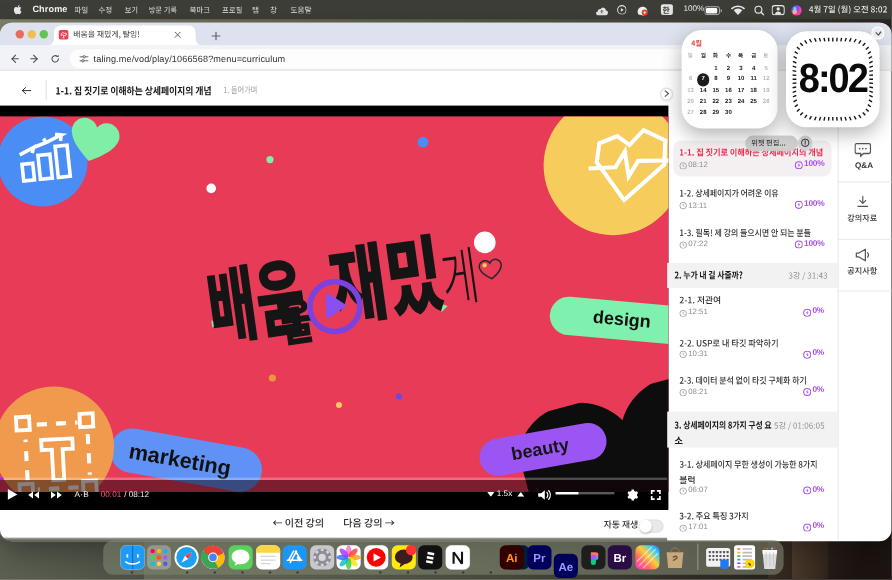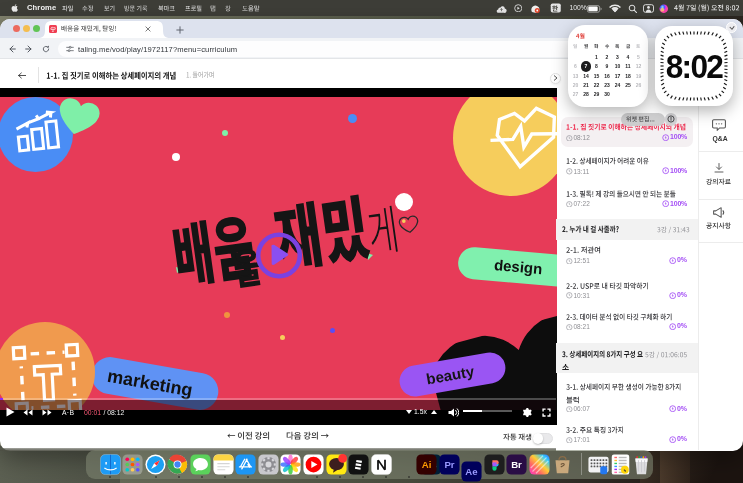--- a/index.html
+++ b/index.html
@@ -151,21 +151,21 @@
 <svg class="ab" style="left:41.5px;top:44.5px" width="8" height="8" viewBox="0 0 12 12">
     <path d="M10 6a4 4 0 1 1-1.2-2.8" stroke="#4a4f57" stroke-width="1.3" fill="none" stroke-linecap="round"></path>
     <path d="M10.3 0.8v3h-3z" fill="#4a4f57"></path>
   </svg>
 <div class="ab" style="left:58px;top:40.5px;width:582px;height:16px;border-radius:8px;background:#fdfdfe"></div>
 <svg class="ab" style="left:66px;top:44.5px" width="8" height="8" viewBox="0 0 12 12">
     <path d="M1 3.5h4 M7.5 3.5H11 M1 8.5h2.5 M6 8.5H11" stroke="#5f6368" stroke-width="1.2" stroke-linecap="round"></path>
     <circle cx="6.2" cy="3.5" r="1.5" fill="none" stroke="#5f6368" stroke-width="1.1"></circle>
     <circle cx="4.6" cy="8.5" r="1.5" fill="none" stroke="#5f6368" stroke-width="1.1"></circle>
   </svg>
-<div class="ab" style="left:78px;top:44.5px;font-size:7.6px;color:#2f3338;letter-spacing:.1px">taling.me/vod/play/1972117?menu=curriculum</div>
+<div class="ab" style="left:78px;top:44.5px;font-size:7.6px;color:#2f3338;letter-spacing:.1px">taling.me/vod/play/1066568?menu=curriculum</div>
 <svg class="ab" style="left:17.5px;top:72px" width="8.5" height="7" viewBox="0 0 14 10">
     <path d="M5.5 0.8 1 5l4.5 4.2 M1 5h12.5" stroke="#222" stroke-width="1.3" fill="none" stroke-linecap="round" stroke-linejoin="round"></path>
   </svg>
 <div class="ab" style="left:37.5px;top:67px;width:1px;height:16px;background:#e3e3e3"></div>
 <svg class="t" style="left:46.0px;top:69.6px" width="132.5" height="12.0" viewBox="0 -8.72 132.50 12.04">
     <g transform="scale(0.8868,1)">
       <path d="M0.7 0.0V-1.0H2.0V-4.9H0.9V-5.6Q1.4 -5.7 1.7 -5.8Q2.0 -6.0 2.3 -6.1H3.2V-1.0H4.4V0.0Z M5.3 -1.9V-2.8H7.6V-1.9Z M8.6 0.0V-1.0H10.0V-4.9H8.9V-5.6Q9.3 -5.7 9.7 -5.8Q10.0 -6.0 10.3 -6.1H11.2V-1.0H12.3V0.0Z M14.2 0.1Q13.9 0.1 13.7 -0.1Q13.5 -0.3 13.5 -0.7Q13.5 -1.0 13.7 -1.3Q13.9 -1.5 14.2 -1.5Q14.5 -1.5 14.8 -1.3Q15.0 -1.0 15.0 -0.7Q15.0 -0.3 14.8 -0.1Q14.5 0.1 14.2 0.1Z M19.6 -6.3H20.6V-5.8Q20.6 -5.1 20.3 -4.5Q20.1 -3.9 19.6 -3.4Q19.1 -3.0 18.4 -2.7L17.8 -3.6Q18.3 -3.7 18.6 -4.0Q19.0 -4.2 19.2 -4.5Q19.4 -4.8 19.5 -5.1Q19.6 -5.5 19.6 -5.8ZM19.9 -6.3H20.8V-5.8Q20.8 -5.5 20.9 -5.2Q21.0 -4.9 21.2 -4.6Q21.4 -4.3 21.8 -4.1Q22.1 -3.9 22.6 -3.7L22.0 -2.9Q21.3 -3.1 20.8 -3.5Q20.4 -4.0 20.1 -4.6Q19.9 -5.2 19.9 -5.8ZM18.1 -6.5H22.3V-5.7H18.1ZM23.1 -6.9H24.2V-2.8H23.1ZM19.1 -2.5H20.2V-1.8H23.1V-2.5H24.2V0.7H19.1ZM20.2 -0.9V-0.2H23.1V-0.9Z M29.2 -6.2H30.1V-5.7Q30.1 -5.0 29.8 -4.3Q29.6 -3.6 29.1 -3.1Q28.6 -2.7 27.9 -2.4L27.3 -3.3Q28.0 -3.5 28.4 -3.9Q28.8 -4.2 29.0 -4.7Q29.2 -5.2 29.2 -5.7ZM29.4 -6.2H30.3V-5.7Q30.3 -5.4 30.4 -5.0Q30.5 -4.7 30.7 -4.4Q31.0 -4.1 31.3 -3.9Q31.6 -3.6 32.1 -3.5L31.5 -2.6Q30.8 -2.9 30.3 -3.3Q29.9 -3.8 29.6 -4.4Q29.4 -5.0 29.4 -5.7ZM27.6 -6.4H31.8V-5.6H27.6ZM32.6 -6.9H33.7V-1.8H32.6ZM30.5 -2.1H31.4V-2.0Q31.4 -1.5 31.3 -1.1Q31.1 -0.6 30.7 -0.3Q30.3 0.1 29.8 0.4Q29.2 0.6 28.5 0.7L28.1 -0.1Q28.7 -0.2 29.2 -0.4Q29.6 -0.6 29.9 -0.9Q30.2 -1.1 30.4 -1.4Q30.5 -1.7 30.5 -2.0ZM30.7 -2.1H31.7V-2.0Q31.7 -1.7 31.8 -1.4Q31.9 -1.1 32.2 -0.9Q32.5 -0.6 33.0 -0.4Q33.5 -0.2 34.1 -0.1L33.7 0.7Q32.9 0.6 32.4 0.4Q31.9 0.1 31.5 -0.3Q31.1 -0.6 30.9 -1.1Q30.7 -1.5 30.7 -2.0Z M40.2 -7.0H41.3V0.7H40.2ZM38.0 -6.2H39.1Q39.1 -5.3 38.9 -4.5Q38.7 -3.7 38.3 -3.0Q37.9 -2.3 37.2 -1.7Q36.6 -1.1 35.5 -0.6L35.0 -1.4Q36.1 -2.0 36.7 -2.6Q37.4 -3.3 37.7 -4.1Q38.0 -4.9 38.0 -6.0ZM35.4 -6.2H38.5V-5.3H35.4Z M42.6 -1.0H49.5V-0.1H42.6ZM45.5 -2.5H46.6V-0.6H45.5ZM43.4 -6.5H48.8V-3.9H44.5V-2.6H43.4V-4.8H47.7V-5.6H43.4ZM43.4 -3.0H48.9V-2.2H43.4Z M57.4 -7.0H58.5V0.8H57.4ZM54.3 -6.4Q54.9 -6.4 55.4 -6.1Q55.8 -5.7 56.1 -5.1Q56.4 -4.5 56.4 -3.7Q56.4 -2.8 56.1 -2.2Q55.8 -1.6 55.4 -1.3Q54.9 -0.9 54.3 -0.9Q53.8 -0.9 53.3 -1.3Q52.8 -1.6 52.6 -2.2Q52.3 -2.8 52.3 -3.7Q52.3 -4.5 52.6 -5.1Q52.8 -5.7 53.3 -6.1Q53.8 -6.4 54.3 -6.4ZM54.3 -5.4Q54.0 -5.4 53.8 -5.2Q53.6 -5.0 53.5 -4.6Q53.4 -4.2 53.4 -3.7Q53.4 -3.1 53.5 -2.7Q53.6 -2.3 53.8 -2.1Q54.0 -1.9 54.3 -1.9Q54.6 -1.9 54.8 -2.1Q55.1 -2.3 55.2 -2.7Q55.3 -3.1 55.3 -3.7Q55.3 -4.2 55.2 -4.6Q55.1 -5.0 54.8 -5.2Q54.6 -5.4 54.3 -5.4Z M59.7 -5.8H63.4V-4.9H59.7ZM61.6 -4.6Q62.1 -4.6 62.4 -4.3Q62.8 -4.1 63.0 -3.7Q63.3 -3.3 63.3 -2.7Q63.3 -2.2 63.0 -1.8Q62.8 -1.4 62.4 -1.2Q62.1 -0.9 61.6 -0.9Q61.1 -0.9 60.7 -1.2Q60.3 -1.4 60.1 -1.8Q59.9 -2.2 59.9 -2.7Q59.9 -3.3 60.1 -3.7Q60.3 -4.1 60.7 -4.3Q61.1 -4.6 61.6 -4.6ZM61.6 -3.7Q61.4 -3.7 61.2 -3.5Q61.0 -3.4 61.0 -3.2Q60.9 -3.0 60.9 -2.7Q60.9 -2.5 61.0 -2.3Q61.0 -2.0 61.2 -1.9Q61.4 -1.8 61.6 -1.8Q61.8 -1.8 61.9 -1.9Q62.1 -2.0 62.2 -2.3Q62.3 -2.5 62.3 -2.7Q62.3 -3.0 62.2 -3.2Q62.1 -3.4 61.9 -3.5Q61.8 -3.7 61.6 -3.7ZM65.3 -7.0H66.3V0.7H65.3ZM64.4 -3.8H65.6V-2.9H64.4ZM63.7 -6.8H64.7V0.4H63.7ZM61.0 -6.7H62.1V-5.2H61.0Z M72.3 -6.9H73.4V0.7H72.3ZM73.1 -4.0H74.5V-3.0H73.1ZM67.3 -5.8H71.8V-4.9H67.3ZM69.6 -4.5Q70.1 -4.5 70.6 -4.3Q71.0 -4.0 71.3 -3.6Q71.5 -3.2 71.5 -2.7Q71.5 -2.1 71.3 -1.7Q71.0 -1.3 70.6 -1.1Q70.1 -0.8 69.6 -0.8Q69.0 -0.8 68.6 -1.1Q68.1 -1.3 67.9 -1.7Q67.6 -2.1 67.6 -2.7Q67.6 -3.2 67.9 -3.6Q68.1 -4.0 68.6 -4.3Q69.0 -4.5 69.6 -4.5ZM69.6 -3.6Q69.3 -3.6 69.1 -3.5Q68.9 -3.4 68.8 -3.2Q68.7 -3.0 68.7 -2.7Q68.7 -2.4 68.8 -2.2Q68.9 -2.0 69.1 -1.8Q69.3 -1.7 69.6 -1.7Q69.8 -1.7 70.0 -1.8Q70.2 -2.0 70.4 -2.2Q70.5 -2.4 70.5 -2.7Q70.5 -3.0 70.4 -3.2Q70.2 -3.4 70.0 -3.5Q69.8 -3.6 69.6 -3.6ZM69.0 -6.8H70.1V-5.5H69.0Z M75.9 -4.9H81.2V-4.0H75.9ZM75.0 -3.2H82.0V-2.3H75.0ZM75.9 -6.7H77.0V-4.4H75.9ZM75.8 -0.3H81.2V0.6H75.8ZM75.8 -1.7H76.9V-0.1H75.8Z M86.2 -6.5H87.1V-5.9Q87.1 -5.1 86.9 -4.4Q86.7 -3.7 86.2 -3.2Q85.7 -2.7 85.0 -2.5L84.4 -3.3Q85.0 -3.6 85.4 -4.0Q85.8 -4.3 86.0 -4.8Q86.2 -5.3 86.2 -5.9ZM86.4 -6.5H87.3V-5.7Q87.3 -5.4 87.4 -5.1Q87.5 -4.7 87.7 -4.4Q87.9 -4.2 88.3 -3.9Q88.6 -3.7 89.0 -3.6L88.5 -2.7Q87.8 -2.9 87.3 -3.4Q86.9 -3.8 86.7 -4.4Q86.4 -5.1 86.4 -5.7ZM89.5 -6.9H90.6V-2.4H89.5ZM90.3 -5.2H91.6V-4.3H90.3ZM88.1 -2.2Q88.9 -2.2 89.4 -2.1Q90.0 -1.9 90.3 -1.5Q90.7 -1.2 90.7 -0.7Q90.7 -0.3 90.3 0.0Q90.0 0.4 89.4 0.6Q88.9 0.7 88.1 0.7Q87.3 0.7 86.7 0.6Q86.1 0.4 85.8 0.0Q85.5 -0.3 85.5 -0.7Q85.5 -1.2 85.8 -1.5Q86.1 -1.9 86.7 -2.1Q87.3 -2.2 88.1 -2.2ZM88.1 -1.4Q87.6 -1.4 87.2 -1.3Q86.9 -1.2 86.7 -1.1Q86.6 -1.0 86.6 -0.7Q86.6 -0.5 86.7 -0.4Q86.9 -0.3 87.2 -0.2Q87.6 -0.1 88.1 -0.1Q88.6 -0.1 88.9 -0.2Q89.2 -0.3 89.4 -0.4Q89.6 -0.5 89.6 -0.7Q89.6 -1.0 89.4 -1.1Q89.2 -1.2 88.9 -1.3Q88.6 -1.4 88.1 -1.4Z M95.2 -4.4H96.5V-3.5H95.2ZM93.5 -6.3H94.4V-5.0Q94.4 -4.3 94.3 -3.7Q94.2 -3.1 94.0 -2.5Q93.8 -2.0 93.5 -1.5Q93.1 -1.1 92.7 -0.8L92.0 -1.6Q92.4 -1.9 92.7 -2.3Q93.0 -2.6 93.2 -3.1Q93.4 -3.5 93.5 -4.0Q93.5 -4.5 93.5 -5.0ZM93.8 -6.3H94.6V-5.0Q94.6 -4.6 94.7 -4.1Q94.8 -3.6 94.9 -3.2Q95.1 -2.8 95.3 -2.4Q95.6 -2.1 96.0 -1.8L95.4 -1.0Q94.9 -1.2 94.6 -1.7Q94.3 -2.1 94.1 -2.7Q93.9 -3.2 93.9 -3.8Q93.8 -4.4 93.8 -5.0ZM97.7 -7.0H98.8V0.7H97.7ZM96.1 -6.8H97.2V0.4H96.1Z M105.4 -6.9H106.5V0.7H105.4ZM103.2 -4.2H104.2V-3.2H103.2ZM103.9 -6.8H104.9V0.4H103.9ZM99.9 -6.1H103.3V-5.2H99.9ZM99.8 -1.0 99.7 -1.9Q100.1 -1.9 100.5 -1.9Q101.0 -1.9 101.5 -1.9Q102.0 -2.0 102.5 -2.0Q103.0 -2.0 103.5 -2.1L103.5 -1.3Q102.9 -1.2 102.3 -1.1Q101.6 -1.0 100.9 -1.0Q100.3 -1.0 99.8 -1.0ZM100.3 -5.5H101.3V-1.7H100.3ZM101.9 -5.5H102.9V-1.7H101.9Z M112.7 -7.0H113.8V0.8H112.7ZM109.7 -6.4Q110.3 -6.4 110.7 -6.1Q111.2 -5.7 111.4 -5.1Q111.7 -4.5 111.7 -3.7Q111.7 -2.8 111.4 -2.2Q111.2 -1.6 110.7 -1.3Q110.3 -0.9 109.7 -0.9Q109.1 -0.9 108.6 -1.3Q108.2 -1.6 107.9 -2.2Q107.7 -2.8 107.7 -3.7Q107.7 -4.5 107.9 -5.1Q108.2 -5.7 108.6 -6.1Q109.1 -6.4 109.7 -6.4ZM109.7 -5.4Q109.4 -5.4 109.2 -5.2Q109.0 -5.0 108.8 -4.6Q108.7 -4.2 108.7 -3.7Q108.7 -3.1 108.8 -2.7Q109.0 -2.3 109.2 -2.1Q109.4 -1.9 109.7 -1.9Q110.0 -1.9 110.2 -2.1Q110.4 -2.3 110.5 -2.7Q110.6 -3.1 110.6 -3.7Q110.6 -4.2 110.5 -4.6Q110.4 -5.0 110.2 -5.2Q110.0 -5.4 109.7 -5.4Z M116.9 -5.7H117.8V-4.9Q117.8 -4.2 117.7 -3.6Q117.5 -2.9 117.3 -2.4Q117.0 -1.8 116.6 -1.4Q116.2 -1.0 115.6 -0.7L115.0 -1.6Q115.5 -1.8 115.8 -2.2Q116.2 -2.5 116.4 -3.0Q116.7 -3.4 116.8 -3.9Q116.9 -4.4 116.9 -4.9ZM117.2 -5.7H118.0V-4.9Q118.0 -4.4 118.2 -3.9Q118.3 -3.5 118.5 -3.1Q118.7 -2.6 119.1 -2.3Q119.5 -2.0 119.9 -1.8L119.3 -0.9Q118.8 -1.1 118.4 -1.5Q118.0 -2.0 117.7 -2.5Q117.4 -3.0 117.3 -3.6Q117.2 -4.2 117.2 -4.9ZM115.3 -6.2H119.6V-5.3H115.3ZM120.3 -6.9H121.4V0.7H120.3Z M125.2 -6.4Q125.8 -6.4 126.3 -6.2Q126.7 -6.0 127.0 -5.5Q127.3 -5.1 127.3 -4.5Q127.3 -4.0 127.0 -3.6Q126.7 -3.1 126.3 -2.9Q125.8 -2.7 125.2 -2.7Q124.6 -2.7 124.1 -2.9Q123.6 -3.1 123.3 -3.6Q123.1 -4.0 123.1 -4.5Q123.1 -5.1 123.3 -5.5Q123.6 -6.0 124.1 -6.2Q124.6 -6.4 125.2 -6.4ZM125.2 -5.5Q124.9 -5.5 124.6 -5.4Q124.4 -5.3 124.3 -5.1Q124.1 -4.8 124.1 -4.5Q124.1 -4.2 124.3 -4.0Q124.4 -3.8 124.6 -3.7Q124.9 -3.6 125.2 -3.6Q125.5 -3.6 125.7 -3.7Q125.9 -3.8 126.1 -4.0Q126.2 -4.2 126.2 -4.5Q126.2 -4.8 126.1 -5.1Q125.9 -5.3 125.7 -5.4Q125.5 -5.5 125.2 -5.5ZM128.0 -7.0H129.1V0.8H128.0ZM122.9 -0.8 122.7 -1.7Q123.4 -1.7 124.2 -1.7Q125.0 -1.7 125.9 -1.8Q126.8 -1.8 127.6 -2.0L127.7 -1.2Q126.8 -1.0 126.0 -0.9Q125.1 -0.8 124.3 -0.8Q123.5 -0.8 122.9 -0.8Z M137.8 -7.0H138.8V0.7H137.8ZM136.8 -4.1H138.1V-3.2H136.8ZM134.5 -6.0H135.5Q135.5 -5.2 135.4 -4.5Q135.3 -3.7 135.0 -3.1Q134.6 -2.4 134.1 -1.9Q133.6 -1.3 132.8 -0.8L132.1 -1.6Q133.0 -2.1 133.5 -2.7Q134.0 -3.4 134.3 -4.1Q134.5 -4.9 134.5 -5.8ZM132.5 -6.0H134.8V-5.1H132.5ZM136.0 -6.8H137.1V0.4H136.0Z M140.3 -6.6H141.4V-3.4H140.3ZM140.3 -3.5H140.9Q141.5 -3.5 142.0 -3.5Q142.5 -3.6 143.0 -3.6Q143.5 -3.7 144.0 -3.7L144.1 -2.9Q143.6 -2.8 143.1 -2.7Q142.5 -2.7 142.0 -2.7Q141.5 -2.6 140.9 -2.6H140.3ZM145.2 -7.0H146.3V-2.5H145.2ZM143.4 -6.3H145.5V-5.4H143.4ZM143.4 -4.9H145.5V-4.1H143.4ZM141.2 -2.1H146.3V0.7H141.2ZM145.2 -1.3H142.3V-0.2H145.2Z" fill="#1a1a1a"></path>
     </g>
   </svg>
 <svg class="t" style="left:186.0px;top:70.4px" width="30.5" height="10.4" viewBox="0 -7.56 30.50 10.44">

